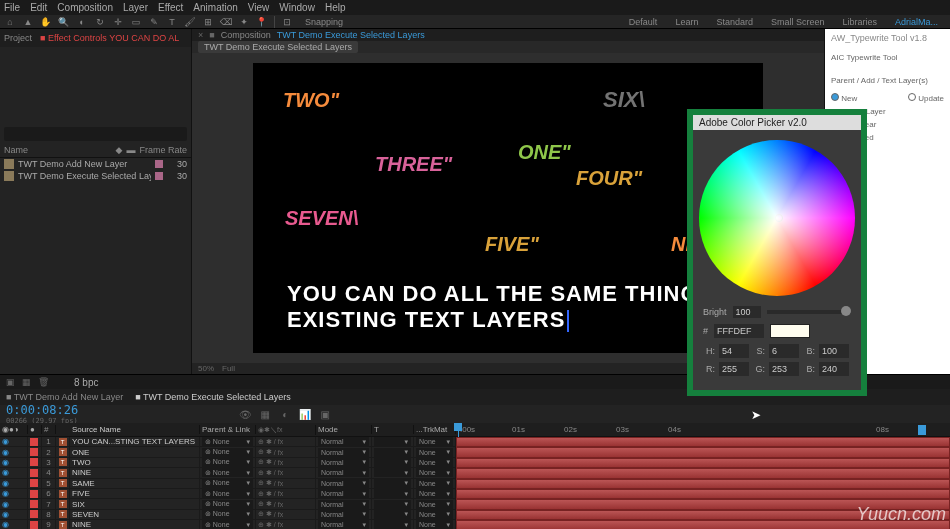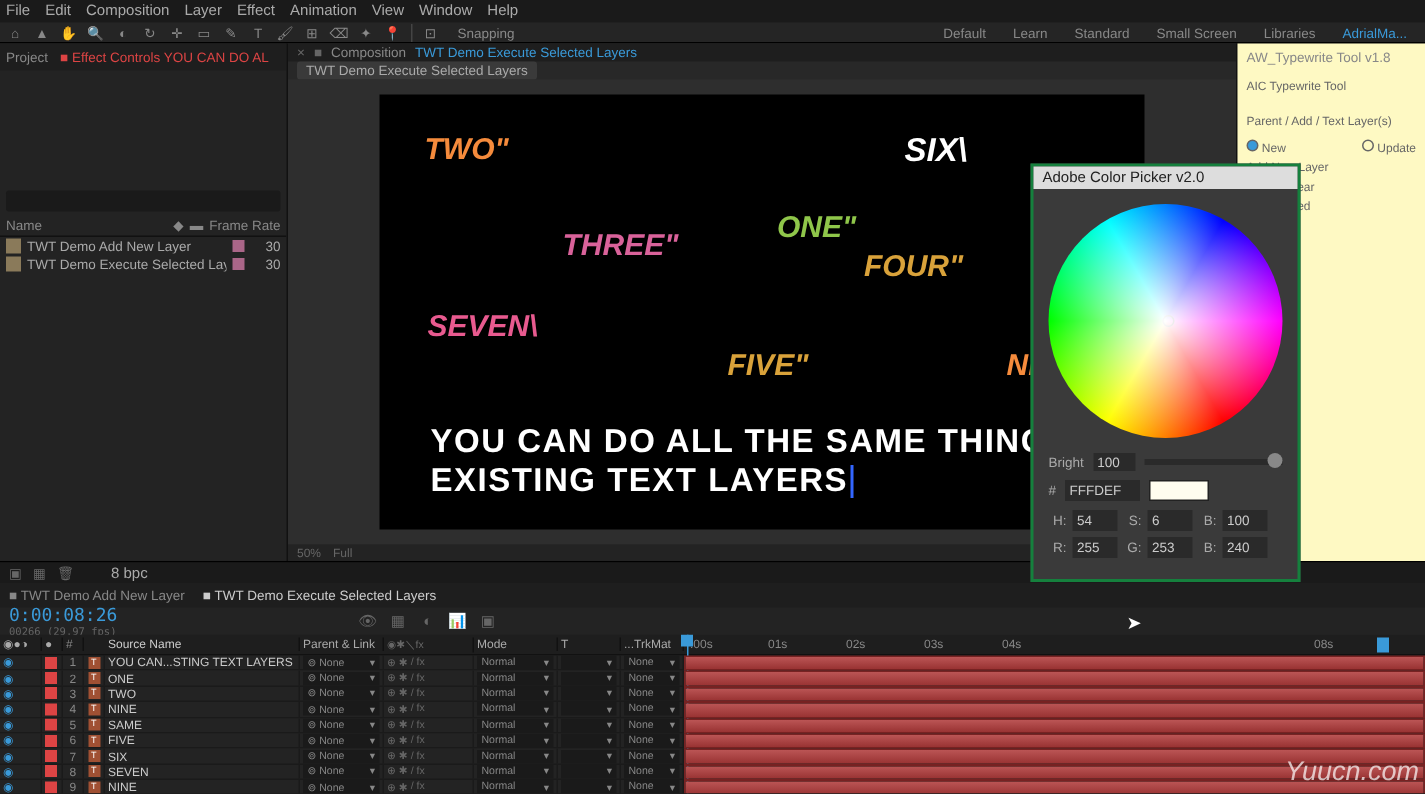--- a/index.html
+++ b/index.html
@@ -35,21 +35,21 @@
 .comp-tabs .nm { color:#3a9ad9; }
 .crumb-row { height:14px; display:flex; align-items:center; padding:0 6px; font-size:9px; }
 .crumb { background:#3a3a3a; padding:1px 6px; border-radius:2px; color:#aaa; }
 .viewer { flex:1; display:flex; align-items:center; justify-content:center; background:#2e2e2e; padding:10px; }
 .canvas { background:#000; width:510px; height:290px; position:relative; overflow:hidden; }
 .txt-layer { position:absolute; font-weight:900; font-style:italic; white-space:nowrap; }
 .main-text { position:absolute; color:#fff; font-weight:900; font-size:22px; line-height:26px; letter-spacing:1px; }
 .cursor-bar { display:inline-block; width:2px; height:22px; background:#36f; vertical-align:middle; margin-left:2px; }
 .viewer-ctrl { height:16px; background:#232323; display:flex; align-items:center; font-size:8px; color:#666; padding:0 6px; gap:8px; }
 
-.col-right { width:125px; background:#fef9c3; }
+.col-right { width:125px; background:#ffffff; }
 .rp-title { font-size:9px; padding:4px 6px; color:#888; }
 .rp-body { padding:6px; font-size:8px; color:#666; }
 .rp-row { display:flex; justify-content:space-between; align-items:center; margin:4px 0; }
 .radio { width:8px; height:8px; border:1px solid #666; border-radius:50%; display:inline-block; }
 .radio.on { background:#3a9ad9; }
 
 .timeline-panel { height:155px; background:#232323; display:flex; flex-direction:column; border-top:1px solid #000; }
 .tl-strip { height:14px; background:#1a1a1a; display:flex; align-items:center; padding:0 6px; gap:6px; }
 .tl-strip .ico { width:10px; height:10px; color:#666; font-size:9px; }
 .tl-tabs { height:16px; display:flex; align-items:center; font-size:9px; padding:0 6px; gap:12px; background:#1e1e1e; }
@@ -86,21 +86,21 @@
 
 .ruler { height:14px; background:#1e1e1e; display:flex; font-size:8px; color:#888; border-bottom:1px solid #111; position:relative; }
 .ruler-tick { position:absolute; top:2px; }
 .playhead { position:absolute; top:0; bottom:0; width:1px; background:#3a9ad9; left:2px; }
 .playhead::before { content:''; position:absolute; top:0; left:-4px; width:8px; height:8px; background:#3a9ad9; }
 .wa-marker { position:absolute; top:2px; width:8px; height:10px; background:#3a9ad9; }
 .bars-area { position:absolute; top:14px; left:0; right:0; bottom:0; }
 .bar { position:absolute; height:10.4px; background:linear-gradient(#b55,#933); border:1px solid #722; left:0; right:0; }
 
 
-.picker { position:absolute; top:109px; right:83px; width:180px; background:#3a3a3a; border:2px solid #15803d; z-index:100; }
+.picker { position:absolute; top:109px; right:83px; width:180px; background:#3a3a3a; border:6px solid #15803d; z-index:100; }
 .picker-title { background:#ddd; color:#222; font-size:10px; padding:2px 6px; }
 .picker-body { padding:10px; display:flex; flex-direction:column; align-items:center; }
 .wheel { width:156px; height:156px; border-radius:50%; background:conic-gradient(from 90deg,#f0f,#f00,#ff0,#0f0,#0ff,#00f,#f0f); position:relative; margin-bottom:10px; }
 .wheel::after { content:''; position:absolute; inset:0; border-radius:50%; background:radial-gradient(circle,#fff 0%,transparent 70%); }
 .wheel-cursor { position:absolute; width:8px; height:8px; border:1px solid #000; border-radius:50%; top:50%; left:50%; transform:translate(-2px,-4px); }
 .bright-row { display:flex; align-items:center; width:100%; font-size:9px; gap:6px; margin-bottom:6px; }
 .bright-row input[type=text] { width:28px; background:#2a2a2a; border:none; color:#ccc; font-size:9px; padding:1px 3px; }
 .slider { flex:1; height:4px; background:#2a2a2a; position:relative; }
 .slider-thumb { position:absolute; right:0; top:-4px; width:10px; height:10px; border-radius:50%; background:#888; }
 .hex-row { display:flex; align-items:center; width:100%; gap:6px; margin-bottom:6px; font-size:9px; }
@@ -197,21 +197,21 @@
       <span class="lbl">Composition</span>
       <span class="nm">TWT Demo Execute Selected Layers</span>
     </div>
     <div class="crumb-row">
       <span class="crumb">TWT Demo Execute Selected Layers</span>
     </div>
     <div class="viewer">
       <div class="canvas">
         <div id="canvas-texts">
             <div class="txt-layer" style="left: 30px; top: 26px; font-size: 20px; color: rgb(245, 139, 60);">TWO"</div>
-            <div class="txt-layer" style="left: 350px; top: 24px; font-size: 22px; color: #ffffff;">SIX\</div>
+            <div class="txt-layer" style="left: 350px; top: 24px; font-size: 22px; color: #737373;">SIX\</div>
             <div class="txt-layer" style="left: 122px; top: 90px; font-size: 20px; color: rgb(217, 98, 154);">THREE"</div>
             <div class="txt-layer" style="left: 265px; top: 78px; font-size: 20px; color: rgb(143, 198, 74);">ONE"</div>
             <div class="txt-layer" style="left: 323px; top: 104px; font-size: 20px; color: rgb(217, 162, 58);">FOUR"</div>
             <div class="txt-layer" style="left: 32px; top: 144px; font-size: 20px; color: rgb(232, 90, 143);">SEVEN\</div>
             <div class="txt-layer" style="left: 232px; top: 170px; font-size: 20px; color: rgb(217, 162, 58);">FIVE"</div>
             <div class="txt-layer" style="left: 418px; top: 170px; font-size: 20px; color: rgb(245, 139, 60);">NI</div>
           </div>
         <div class="main-text" style="left:34px; top:218px;">
           <div>YOU CAN DO ALL THE SAME THING F</div>
           <div><span>EXISTING TEXT LAYERS</span><span class="cursor-bar"></span></div>

